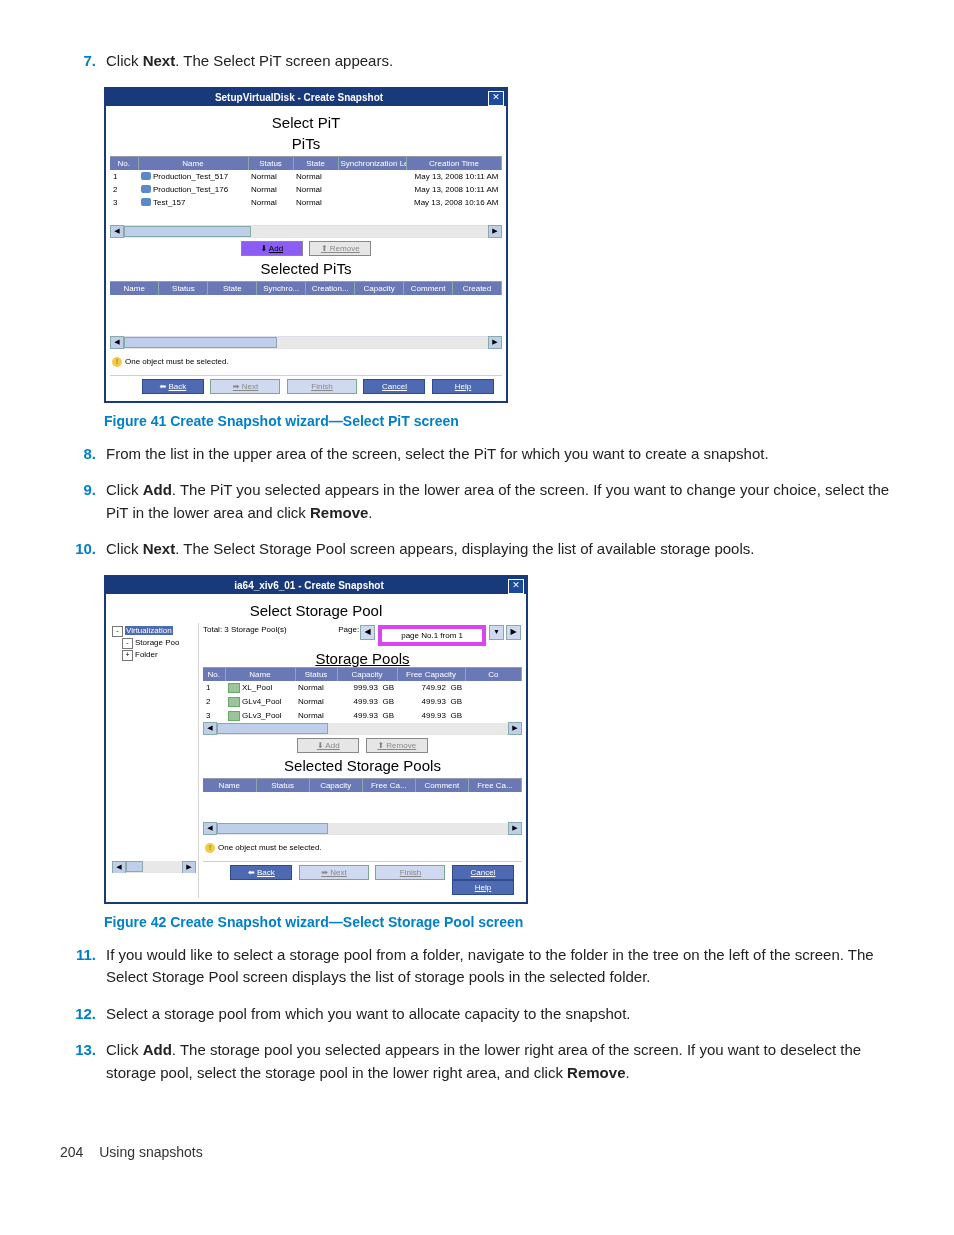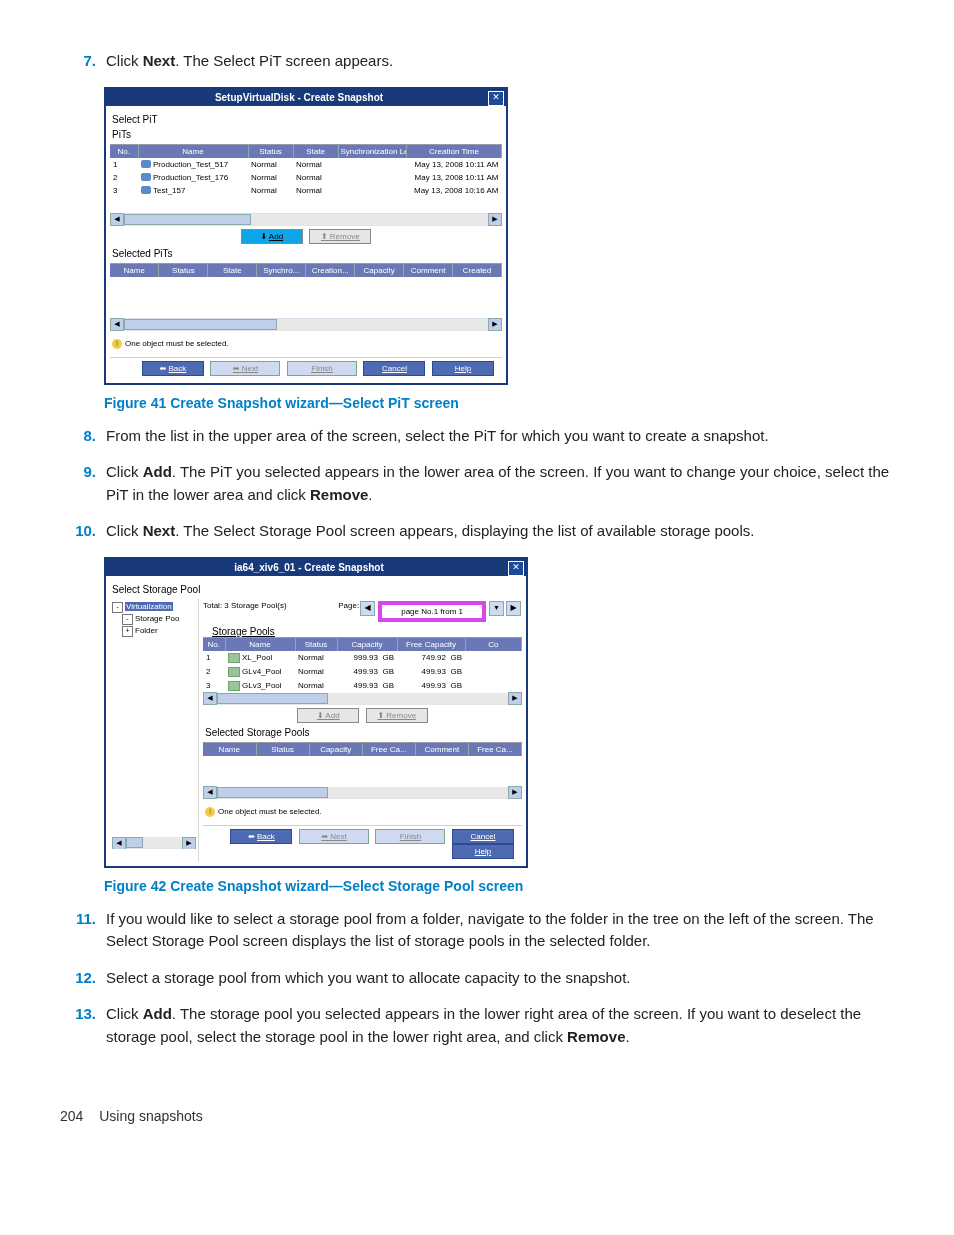--- a/index.html
+++ b/index.html
@@ -51,21 +51,21 @@
     display: flex;
     padding: 0 0 0 4px;
   }
   .titlebar .t { flex: 1; text-align: center; font-weight: bold; font-size: 10px; }
   .titlebar .xbox {
     width: 14px; height: 13px; margin: 2px 2px 0 0;
     border: 1px solid #fff; background: #1a4a99;
     color: #fff; text-align: center; line-height: 11px; font-size: 9px;
   }
   .dlg-body { padding: 4px; }
-  .lbl { margin: 4px 2px; font-size: 10px; }
+  .lbl { margin: 4px 2px; font-size: 15px; text-align: center; }
   .dtable { width: 100%; border-collapse: collapse; table-layout: fixed; }
   .dtable th {
     background: #6a79b5; color: #fff; font-weight: normal;
     font-size: 8px; padding: 2px; border-right: 1px solid #8aa;
     white-space: nowrap; overflow: hidden;
   }
   .dtable td {
     font-size: 8px; padding: 2px 3px; white-space: nowrap;
     overflow: hidden; border-bottom: 0px;
   }
@@ -92,21 +92,21 @@
   .btn-row.rt { text-align: right; padding-right: 6px; }
   .dbtn {
     display: inline-block; min-width: 48px; padding: 2px 6px;
     font-size: 8px; background: #e6e6e6; border: 1px solid #888;
     margin: 0 2px; text-align: center;
   }
   .dbtn.primary { background: #4d6ab3; color: #fff; border-color: #2c4a8e; }
   .dbtn.nav {
     background: #cfd9ef; border: 1px solid #7a8; min-width: 56px;
   }
-  .dbtn.green { background: #0ea5e9; }
+  .dbtn.green { background: #8b5cf6; }
   .dbtn.disabled { color: #888; text-decoration: underline; }
   .warn { font-size: 8px; margin: 8px 2px; }
   .warn-ic {
     display:inline-block;width:10px;height:10px;background:#f7c948;
     border-radius:50%;text-align:center;line-height:10px;font-size:8px;
     font-weight:bold;color:#5a3;margin-right:3px;
   }
   .disk-ic {
     display:inline-block;width:10px;height:8px;background:#5b8ac8;
     border-radius:2px;margin-right:2px;vertical-align:middle;

